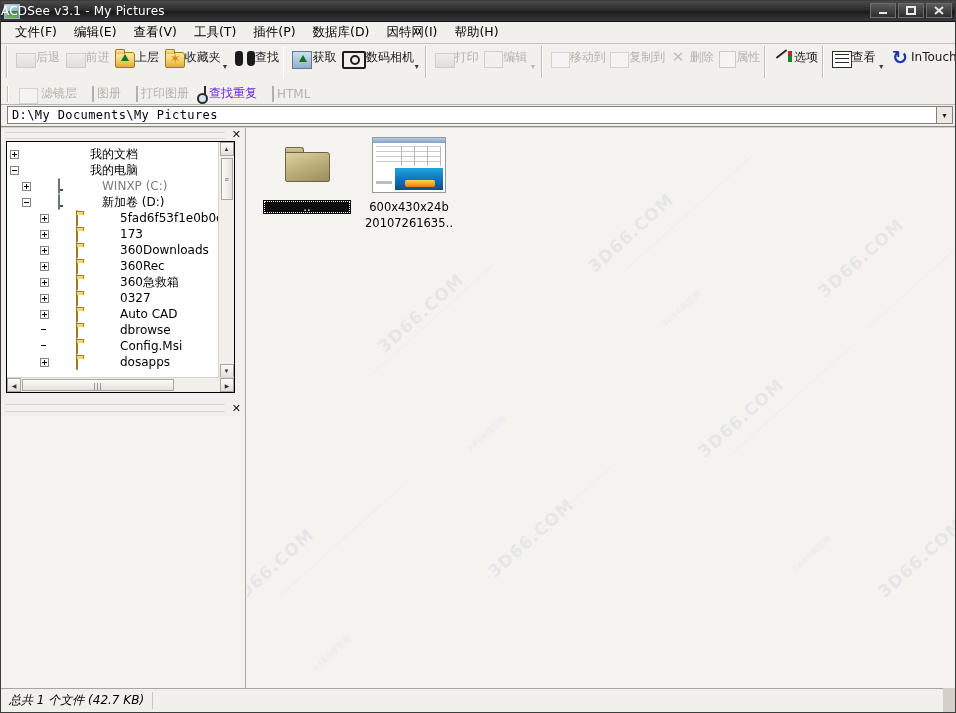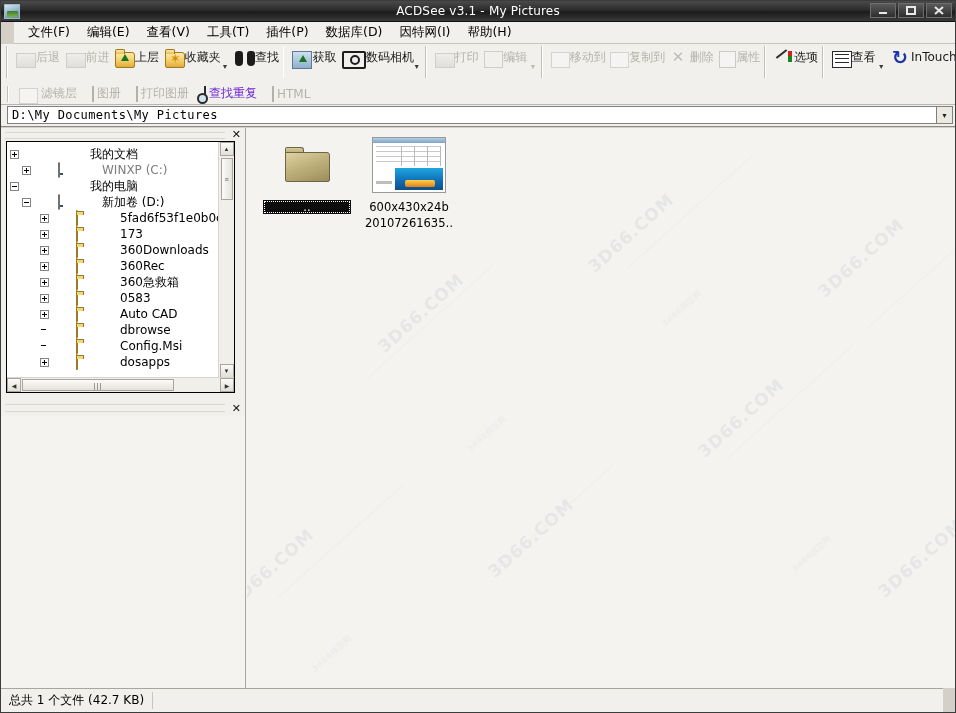--- a/index.html
+++ b/index.html
@@ -35,21 +35,21 @@
     flex: 0 0 auto;
   }
   .title-icon::after{
     content:"";
     position:absolute; left:2px; bottom:1px; width:11px; height:6px;
     background: linear-gradient(180deg,#3f7b2f,#79b34a);
     border-radius: 1px;
   }
   .title-text {
     position: absolute; left: 0; right: 0; top: 0;
-    text-align: center; line-height: 20px;
+    line-height: 20px;
     color: #ffffff; font-size: 12px;
     font-family: "DejaVu Sans", sans-serif;
     letter-spacing: 0.2px;
     pointer-events: none;
   }
   .win-buttons {
     position: absolute; right: 3px; top: 2px;
     display: flex; gap: 2px;
   }
   .win-btn {
@@ -65,21 +65,20 @@
   
   .menubar {
     height: 21px;
     background: #f1f0ec;
     display: flex; align-items: center;
     padding-left: 6px;
     border-bottom: 1px solid #c7c4bd;
     font-family: "DejaVu Sans", sans-serif;
     font-size: 12.5px;
     color: #000;
-    margin-left: 13px;
   }
   .menu-item { padding: 2px 9px 2px 8px; white-space: nowrap; cursor: default; }
 
   
   .toolbars {
     background: #f1f0ec;
     border-bottom: 1px solid #b8b5ae;
     padding-top: 1px;
   }
   .toolrow {
@@ -383,21 +382,21 @@
   .shot .pic::after{ content:""; position:absolute; left:10px; bottom:3px; width:30px;height:7px;
     background: linear-gradient(180deg,#ffd24d,#e07f18); border-radius:2px;}
   .shot .lbl2 { position:absolute; left:3px; bottom:8px; width:16px; height:3px; background:#bdbdbd;}
 
   
   .statusbar {
     position:absolute; left:0; right:12px; bottom:0; height:23px;
     background:#f1f0ec;
     border-top:1px solid #a9a69f;
     display:flex; align-items:center;
-    font-family:"DejaVu Sans", sans-serif; font-size:12px; color:#000;
+    font-family:"DejaVu Sans", sans-serif; font-size:12px; color:#000;font-style:italic;
   }
   .status-cell {
     padding: 0 8px; height:17px; display:flex; align-items:center;
     border-right:1px solid #c9c6bf;
   }
   .status-cell.grow { flex:1 1 auto; border-right:none; }
 
   
   .wm {
     position:absolute; pointer-events:none;
@@ -603,33 +602,33 @@
 
       <div class="tree-box">
         <div class="tree-inner">
 
           <div class="trow indent0">
             <span class="plus expand"></span>
             <span class="tic"><span class="tic-doc"></span></span>
             <span class="tlabel">我的文档</span>
           </div>
 
-          <div class="trow indent1">
-            <span class="plus expand"></span>
-            <span class="tic"><span class="tic-drive"></span></span>
-            <span class="tlabel gray">WINXP (C:)</span>
-          </div>
-
           <div class="trow indent0">
             <span class="plus"></span>
             <span class="tic"><span class="tic-pc"></span></span>
             <span class="tlabel">我的电脑</span>
           </div>
 
           <div class="trow indent1">
+            <span class="plus expand"></span>
+            <span class="tic"><span class="tic-drive"></span></span>
+            <span class="tlabel gray">WINXP (C:)</span>
+          </div>
+
+          <div class="trow indent1">
             <span class="plus"></span>
             <span class="tic"><span class="tic-drive"></span></span>
             <span class="tlabel">新加卷 (D:)</span>
           </div>
 
           <div class="trow indent2">
             <span class="plus expand"></span>
             <span class="tic"><span class="tic-folder"></span></span>
             <span class="tlabel">5fad6f53f1e0b0c3200aa435</span>
           </div>
@@ -649,21 +648,21 @@
             <span class="tlabel">360Rec</span>
           </div>
           <div class="trow indent2">
             <span class="plus expand"></span>
             <span class="tic"><span class="tic-folder"></span></span>
             <span class="tlabel">360急救箱</span>
           </div>
           <div class="trow indent2">
             <span class="plus expand"></span>
             <span class="tic"><span class="tic-folder"></span></span>
-            <span class="tlabel">0583</span>
+            <span class="tlabel">0327</span>
           </div>
           <div class="trow indent2">
             <span class="plus expand"></span>
             <span class="tic"><span class="tic-folder"></span></span>
             <span class="tlabel">Auto CAD</span>
           </div>
           <div class="trow indent2">
             <span class="plus none"></span>
             <span class="tic"><span class="tic-folder"></span></span>
             <span class="tlabel">dbrowse</span>

